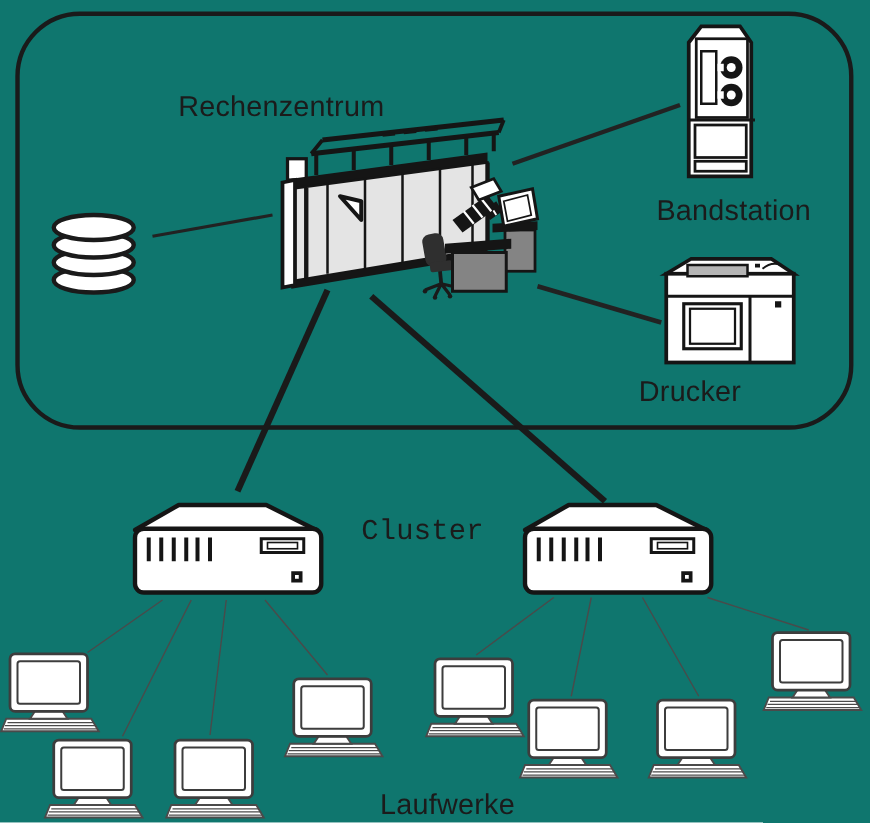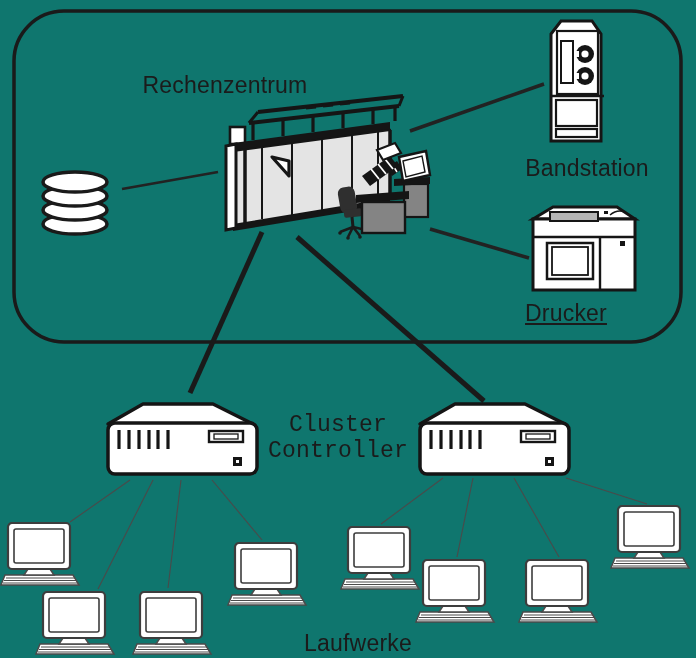--- a/index.html
+++ b/index.html
@@ -191,22 +191,21 @@
   <use href="#terminal" x="416" y="559"></use>
   <use href="#terminal" x="519" y="559"></use>
   <use href="#terminal" x="611" y="505"></use>
 </svg>
 
 <div class="lbl" style="left:225px;top:72px;">Rechenzentrum</div>
 
 
 <div class="lbl" style="left:587px;top:155px;">Bandstation</div>
 
-<div class="lbl" style="left:566px;top:300px;text-decoration:underline;">Drucker</div>
+<div class="lbl" style="left:552px;top:300px;">Drucker</div>
 
 <div class="lbl" style="left:338px;top:412px;font-family:Liberation Mono, monospace;">
   <div>Cluster</div>
-  <div>Controller</div>
 </div>
 
 <div class="lbl" style="left:358px;top:630px;">Laufwerke</div>
 
 </div>
 
 </body></html>

